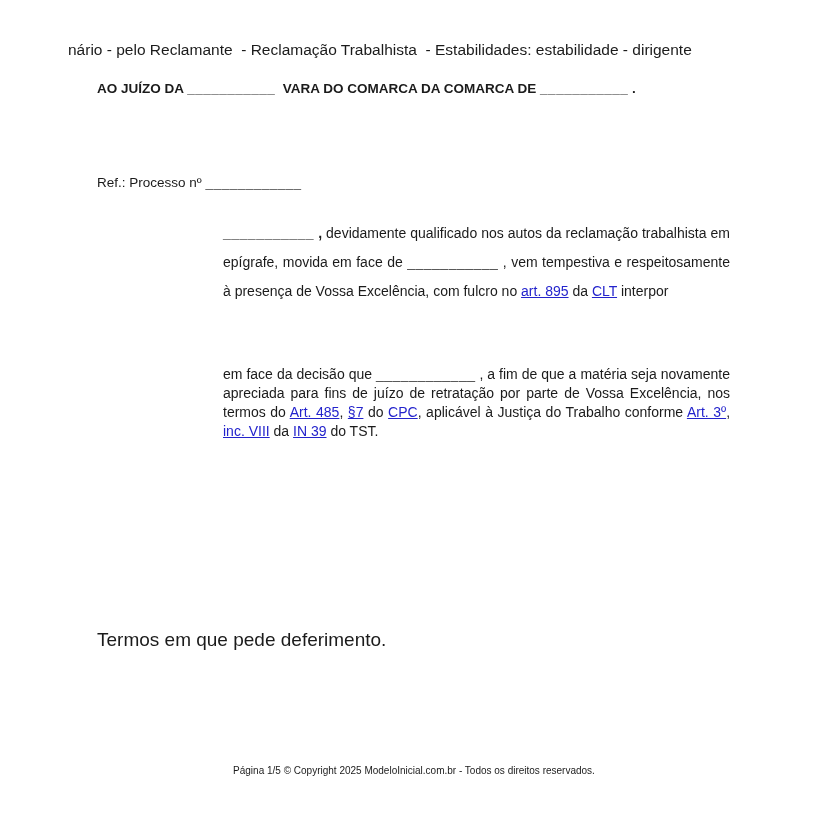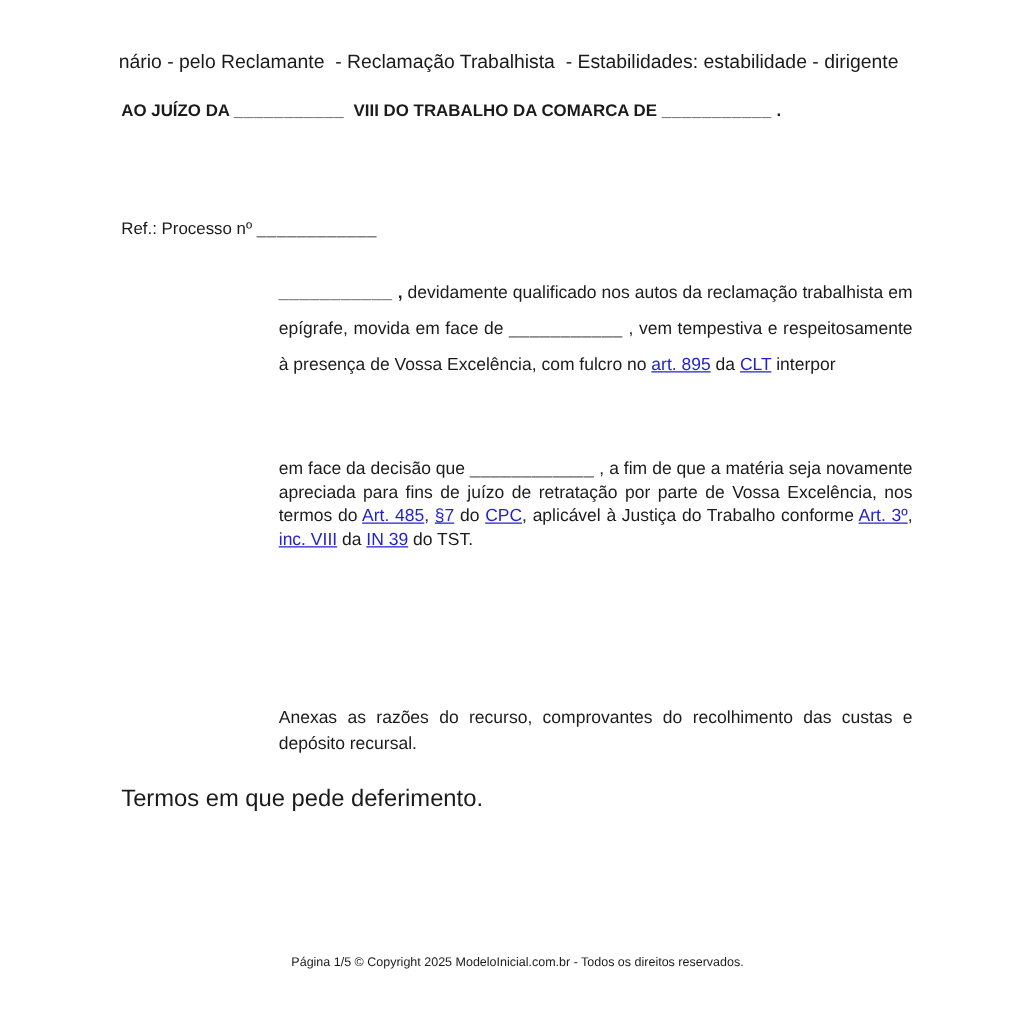--- a/index.html
+++ b/index.html
@@ -20,21 +20,21 @@
     inset: 0;
     background: #ffffff;
     overflow: hidden;
   }
   .doc-title {
     position: absolute;
     top: 41px;
     left: 0;
     width: 812px;
     box-sizing: border-box;
-    padding-left: 95px;
+    padding-left: 68px;
     font-size: 15.5px;
     white-space: pre;
     overflow: hidden;
   }
   .addressee {
     position: absolute;
     top: 81px;
     left: 97px;
     font-size: 13.5px;
     white-space: pre;
@@ -103,30 +103,29 @@
     letter-spacing: 0.5px;
   }
 </style>
 </head>
 <body>
 
 <div class="page">
 
   <div class="doc-title">nário - pelo Reclamante  - Reclamação Trabalhista  - Estabilidades: estabilidade - dirigente</div>
 
-  <div class="addressee"><span class="seg-bold">AO JUÍZO DA </span><span class="seg-blank-bold">___________</span><span class="seg-bold">  VIII DO TRABALHO DA COMARCA DE </span><span class="seg-blank-bold">___________</span><span class="seg-bold"> .</span></div>
+  <div class="addressee"><span class="seg-bold">AO JUÍZO DA </span><span class="seg-blank-bold">___________</span><span class="seg-bold">  VARA DO COMARCA DA COMARCA DE </span><span class="seg-blank-bold">___________</span><span class="seg-bold"> .</span></div>
 
   <div class="ref-line"><span class="seg-plain">Ref.: Processo nº </span><span class="seg-blank">____________</span></div>
 
   <div class="body-block para-1"><span class="seg-blank-bold">___________</span><span class="seg-bold"> , </span><span class="seg-plain">devidamente qualificado nos autos da reclamação trabalhista em epígrafe, movida em face de </span><span class="seg-blank">___________</span><span class="seg-plain"> , vem tempestiva e respeitosamente à presença de Vossa Excelência, com fulcro no </span><span class="seg-link">art. 895</span><span class="seg-plain"> da </span><span class="seg-link">CLT</span><span class="seg-plain"> interpor</span></div>
 
 
   <div class="body-block para-2"><span class="seg-plain">em face da decisão que </span><span class="seg-blank">____________</span><span class="seg-plain"> , a fim de que a matéria seja novamente apreciada para fins de juízo de retratação por parte de Vossa Excelência, nos termos do </span><span class="seg-link">Art. 485</span><span class="seg-plain">, </span><span class="seg-link">§7</span><span class="seg-plain"> do </span><span class="seg-link">CPC</span><span class="seg-plain">, aplicável à Justiça do Trabalho conforme </span><span class="seg-link">Art. 3º</span><span class="seg-plain">, </span><span class="seg-link">inc. VIII</span><span class="seg-plain"> da </span><span class="seg-link">IN 39</span><span class="seg-plain"> do TST.</span></div>
 
 
-  <div class="body-block para-4">Anexas as razões do recurso, comprovantes do recolhimento das custas e depósito recursal.</div>
 
   <div class="closing">Termos em que pede deferimento.</div>
 
 
   <div class="footer">Página 1/5 © Copyright 2025 ModeloInicial.com.br - Todos os direitos reservados.</div>
 
 </div>
 
 </body></html>

